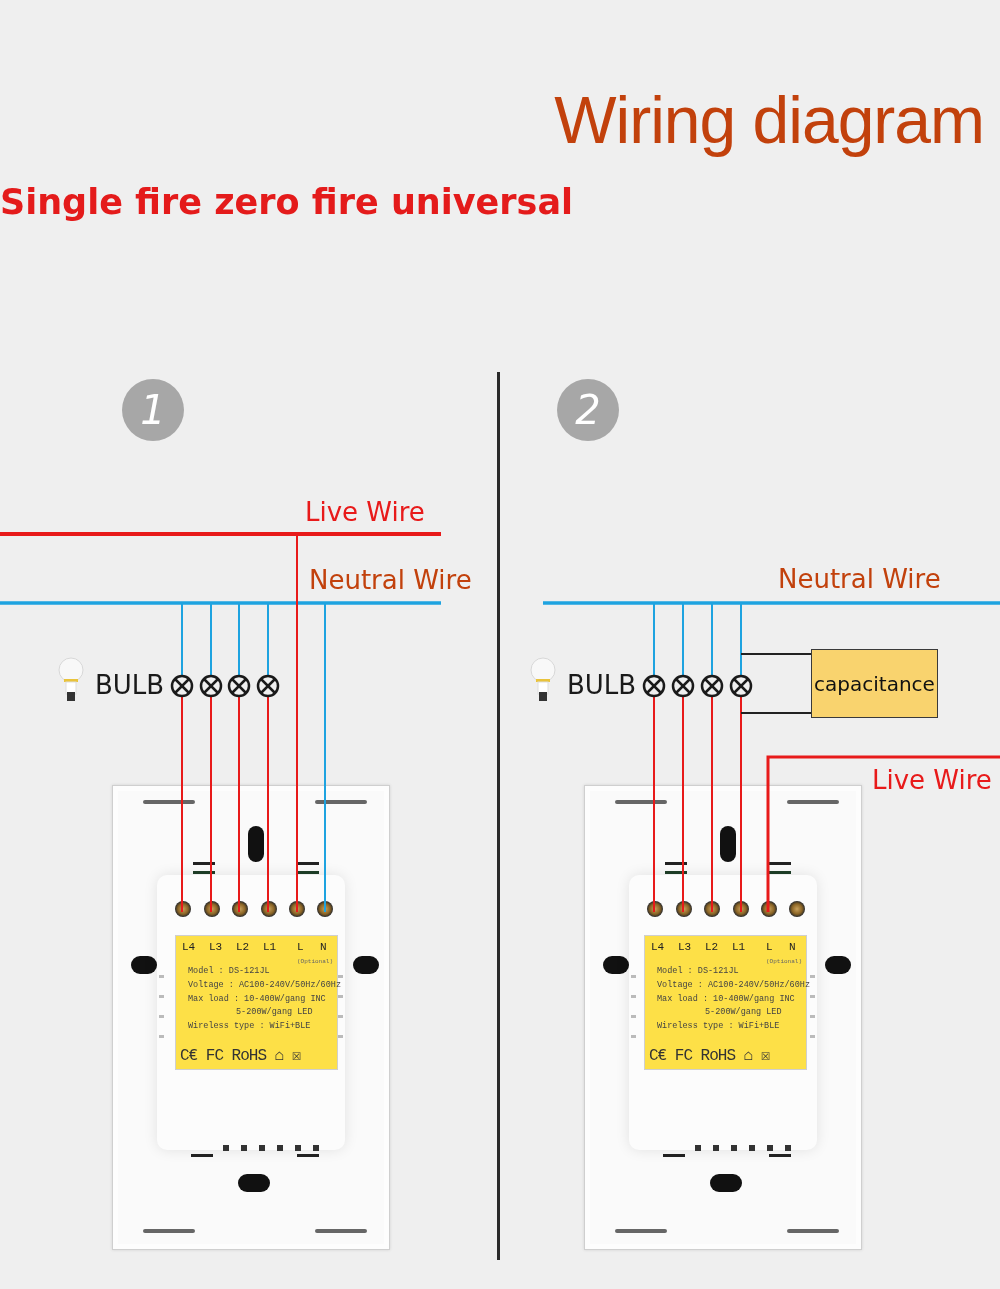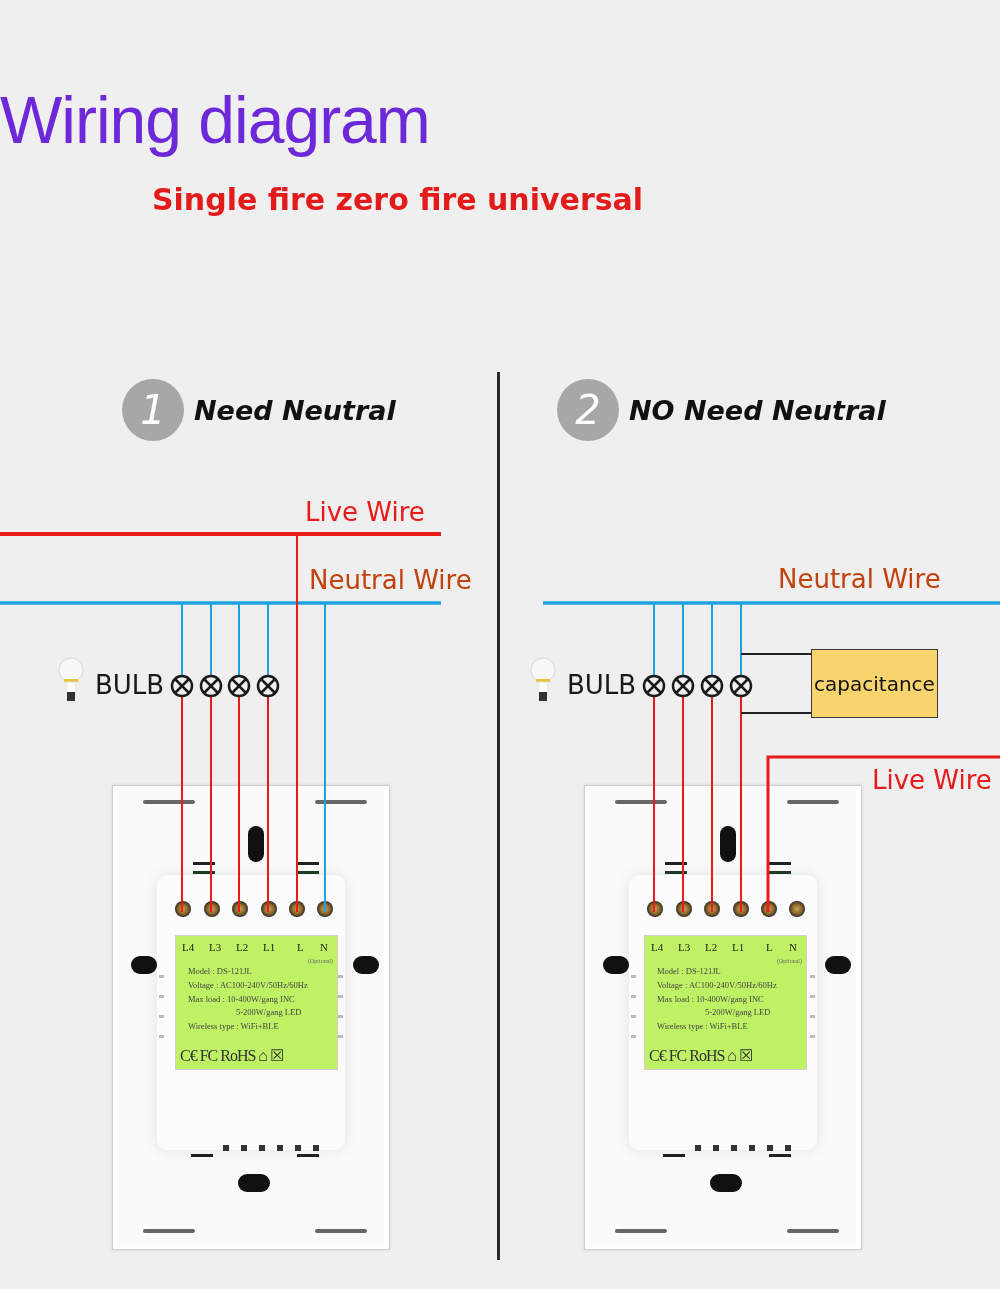--- a/index.html
+++ b/index.html
@@ -1,25 +1,25 @@
 <!DOCTYPE html>
 <html><head>
 <meta charset="utf-8">
 <style>
   * { box-sizing: border-box; margin: 0; padding: 0; }
   html, body { width: 1000px; height: 1289px; background: #efefef; overflow: hidden; }
   body { position: relative; font-family: "DejaVu Sans", sans-serif; }
 
   .title {
-    position: absolute; left: 0; width: 984px; top: 82px; text-align: left;
-    color: #6d28d9; font-family: "Liberation Sans", sans-serif; font-size: 66px; letter-spacing: -1px;
+    position: absolute; left: 0; width: 984px; top: 82px; text-align: right;
+    color: #c2410c; font-family: "Liberation Sans", sans-serif; font-size: 66px; letter-spacing: -1px;
   }
   .subtitle {
-    position: absolute; left: 0; width: 795px; top: 182px; text-align: center;
-    color: #e41b1b; font-family: "DejaVu Sans", sans-serif; font-weight: bold; font-size: 30px;
+    position: absolute; left: 0; width: 795px; top: 182px; text-align: left;
+    color: #e41b1b; font-family: "DejaVu Sans", sans-serif; font-weight: bold; font-size: 35px;
   }
   .divider { position: absolute; left: 497px; top: 372px; width: 3px; height: 888px; background: #2a2a2a; }
 
   .section-head { position: absolute; display: flex; align-items: center; }
   .num-circle {
     width: 62px; height: 62px; border-radius: 50%; background: #a7a7a7; color: #fff;
     font-family: "DejaVu Sans", sans-serif; font-size: 40px; font-style: italic; font-weight: 300;
     display: flex; align-items: center; justify-content: center; margin-right: 10px;
   }
   .section-title {
@@ -42,22 +42,22 @@
 
   .switch-plate {
     position: absolute; background: #fafafa; border: 1px solid #cfcfcf;
     box-shadow: inset 0 0 0 5px #fdfdfd, 0 0 3px rgba(0,0,0,0.12);
   }
   .module {
     position: absolute; background: #fcfcfc; border-radius: 10px;
     box-shadow: 0 0 14px rgba(0,0,0,0.10);
   }
   .label-plate {
-    position: absolute; background: #bef264; border: 1px solid #cfcfcf;
-    font-family: Liberation Serif, serif; color: #333;
+    position: absolute; background: #fde047; border: 1px solid #cfcfcf;
+    font-family: Liberation Mono, monospace; color: #333;
   }
   .term-labels { position: absolute; top: 5px; left: 6px; right: 6px; height: 14px; font-size: 11px; color: #222; }
   .term-labels span { position: absolute; top: 0; }
   .opt { position: absolute; right: 4px; top: 22px; font-size: 6px; color: #666; }
   .spec { position: absolute; left: 12px; font-size: 8.5px; color: #444; white-space: nowrap; }
   .cert { position: absolute; left: 4px; bottom: 4px; font-size: 16px; color: #333; letter-spacing: -1px; white-space: nowrap; }
 
   .slot { position: absolute; background: #111; border-radius: 10px; }
   .grip { position: absolute; background: #111; border-radius: 12px; }
   .bar { position: absolute; height: 4px; background: #666; border-radius: 2px; }
@@ -73,25 +73,23 @@
 </head>
 <body>
 
 <div class="title">Wiring diagram</div>
 <div class="subtitle">Single fire zero fire universal</div>
 
 <div class="divider"></div>
 
 <div class="section-head" style="left:122px; top:379px;">
   <div class="num-circle">1</div>
-  <div class="section-title">Need Neutral</div>
 </div>
 <div class="section-head" style="left:557px; top:379px;">
   <div class="num-circle">2</div>
-  <div class="section-title">NO Need Neutral</div>
 </div>
 
 <div class="switch-plate" style="left:112px; top:785px; width:278px; height:465px;">
   <div class="bar" style="left:30px; top:14px; width:52px;"></div>
   <div class="bar" style="left:202px; top:14px; width:52px;"></div>
   <div class="slot" style="left:135px; top:40px; width:16px; height:36px;"></div>
   <div class="dash" style="left:80px; top:76px; width:22px;"></div>
   <div class="dash green" style="left:80px; top:85px; width:22px;"></div>
   <div class="dash" style="left:184px; top:76px; width:22px;"></div>
   <div class="dash green" style="left:184px; top:85px; width:22px;"></div>

